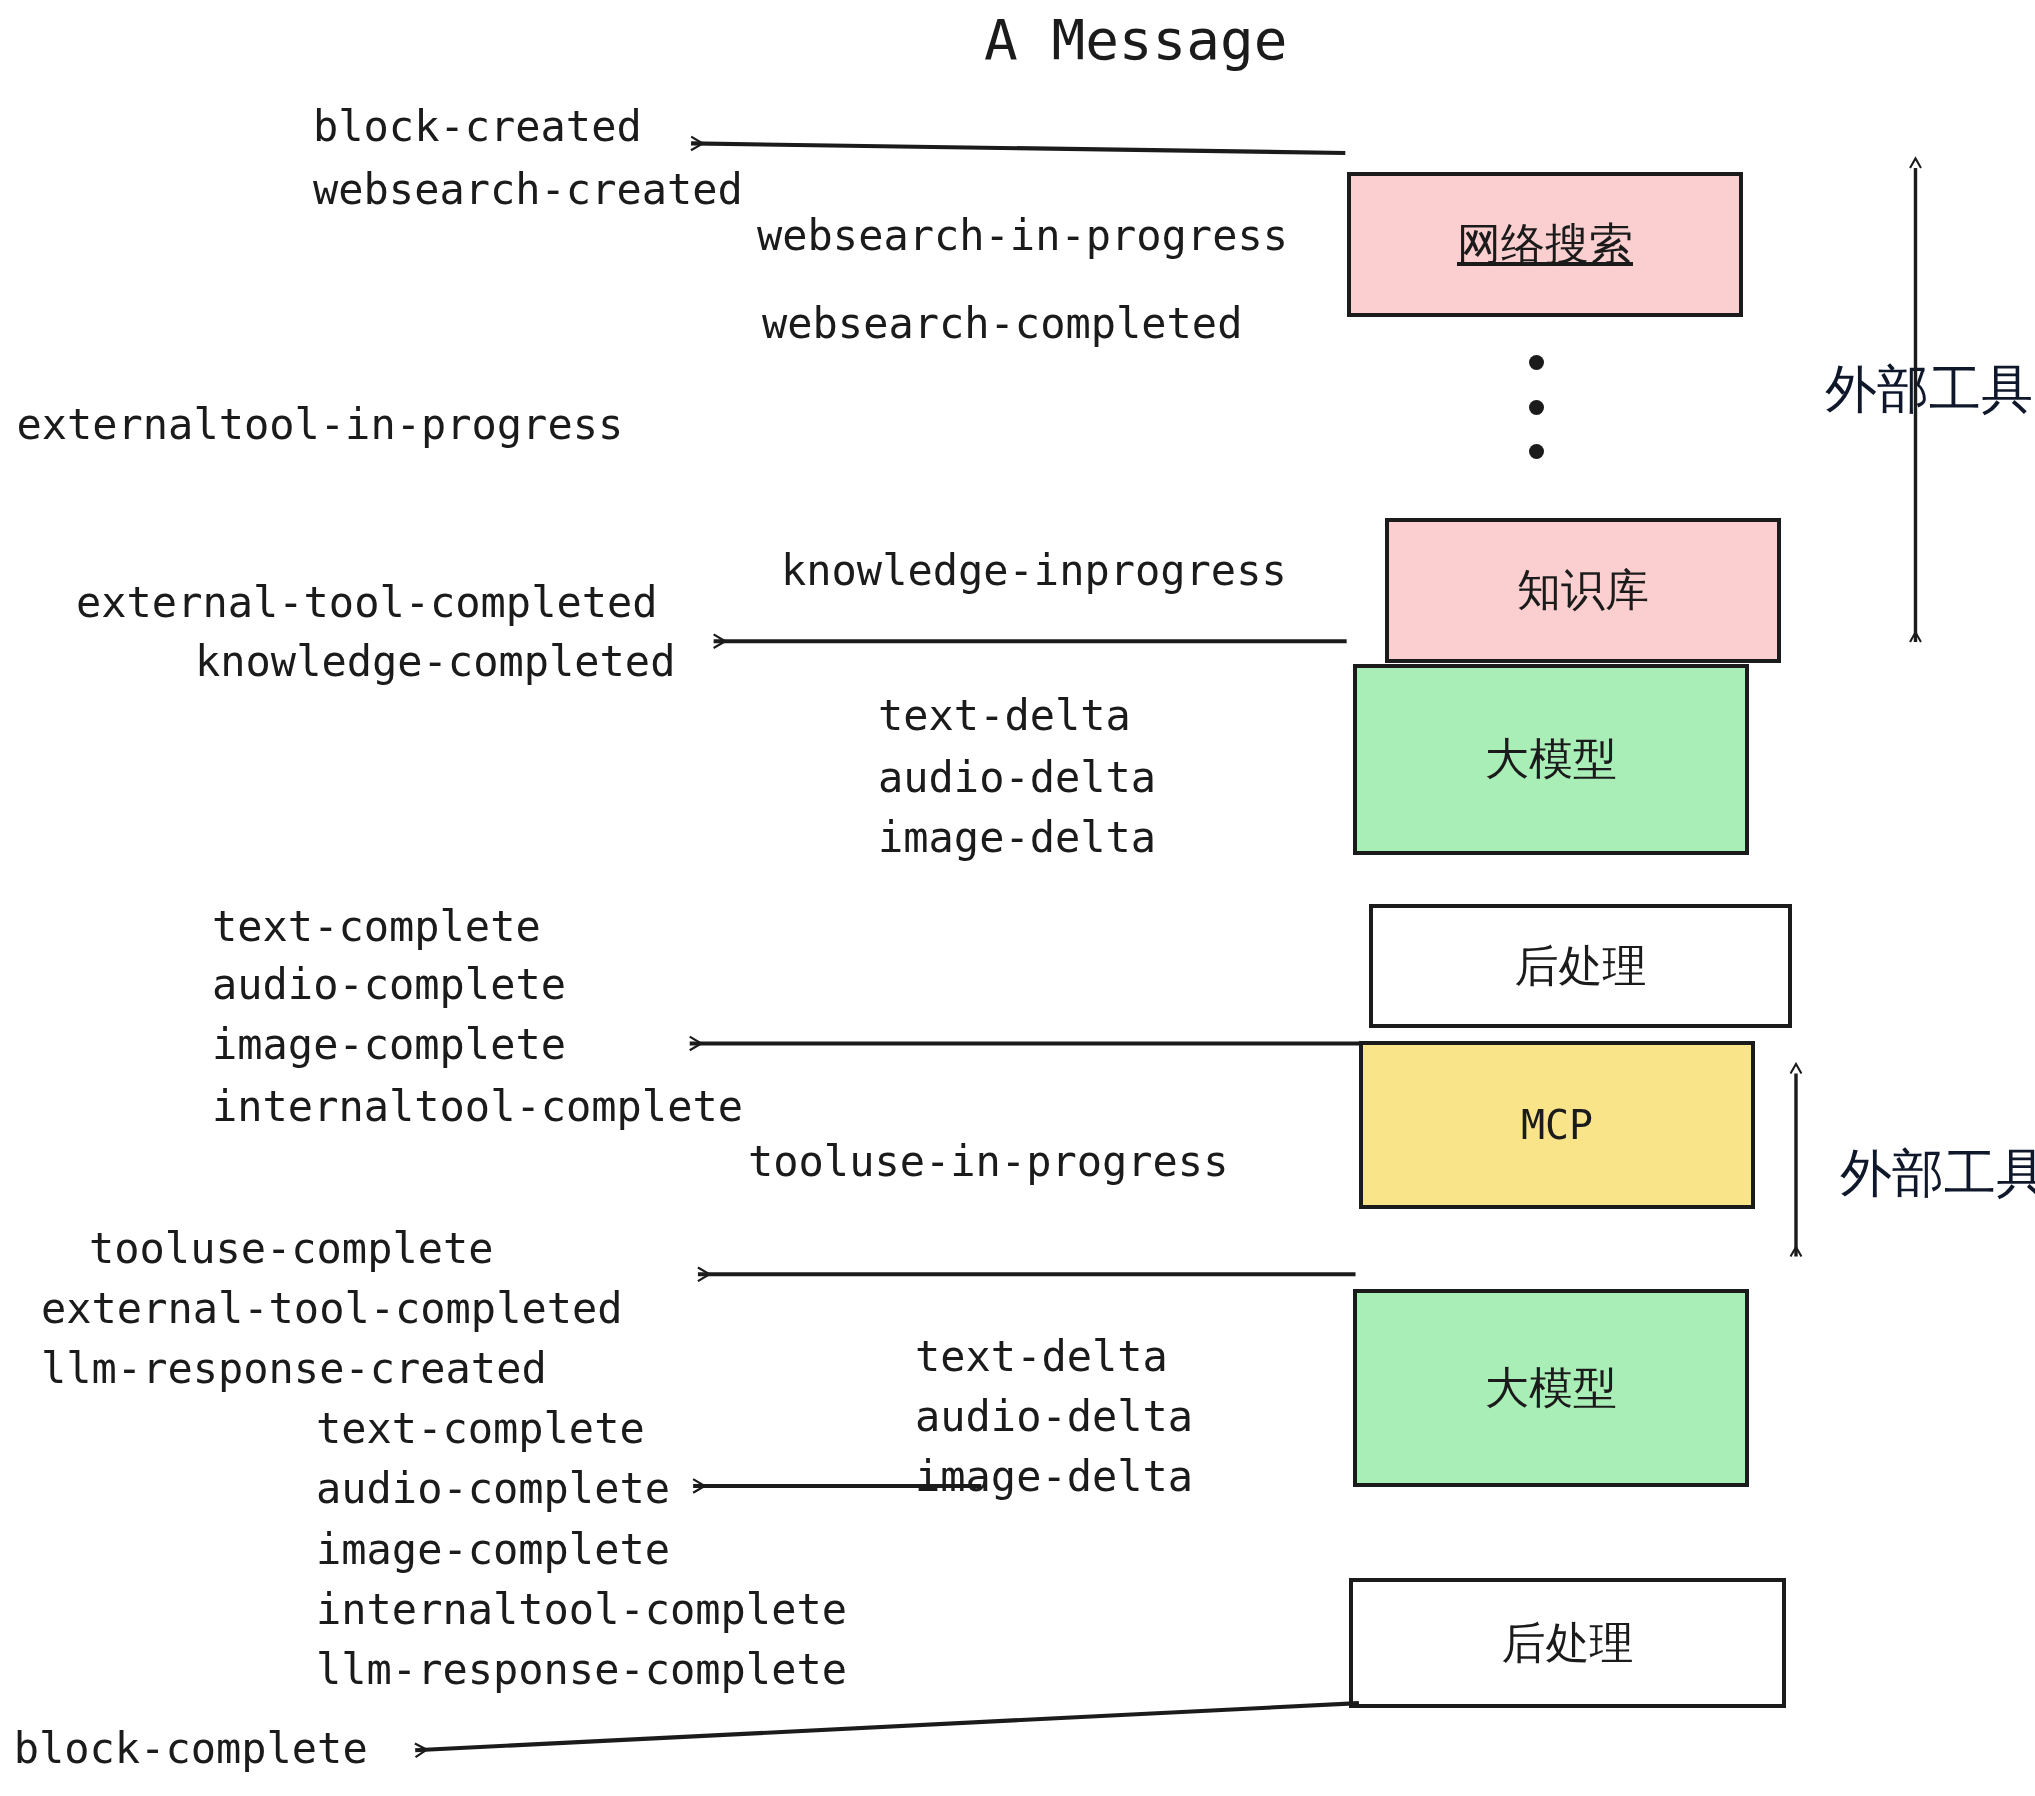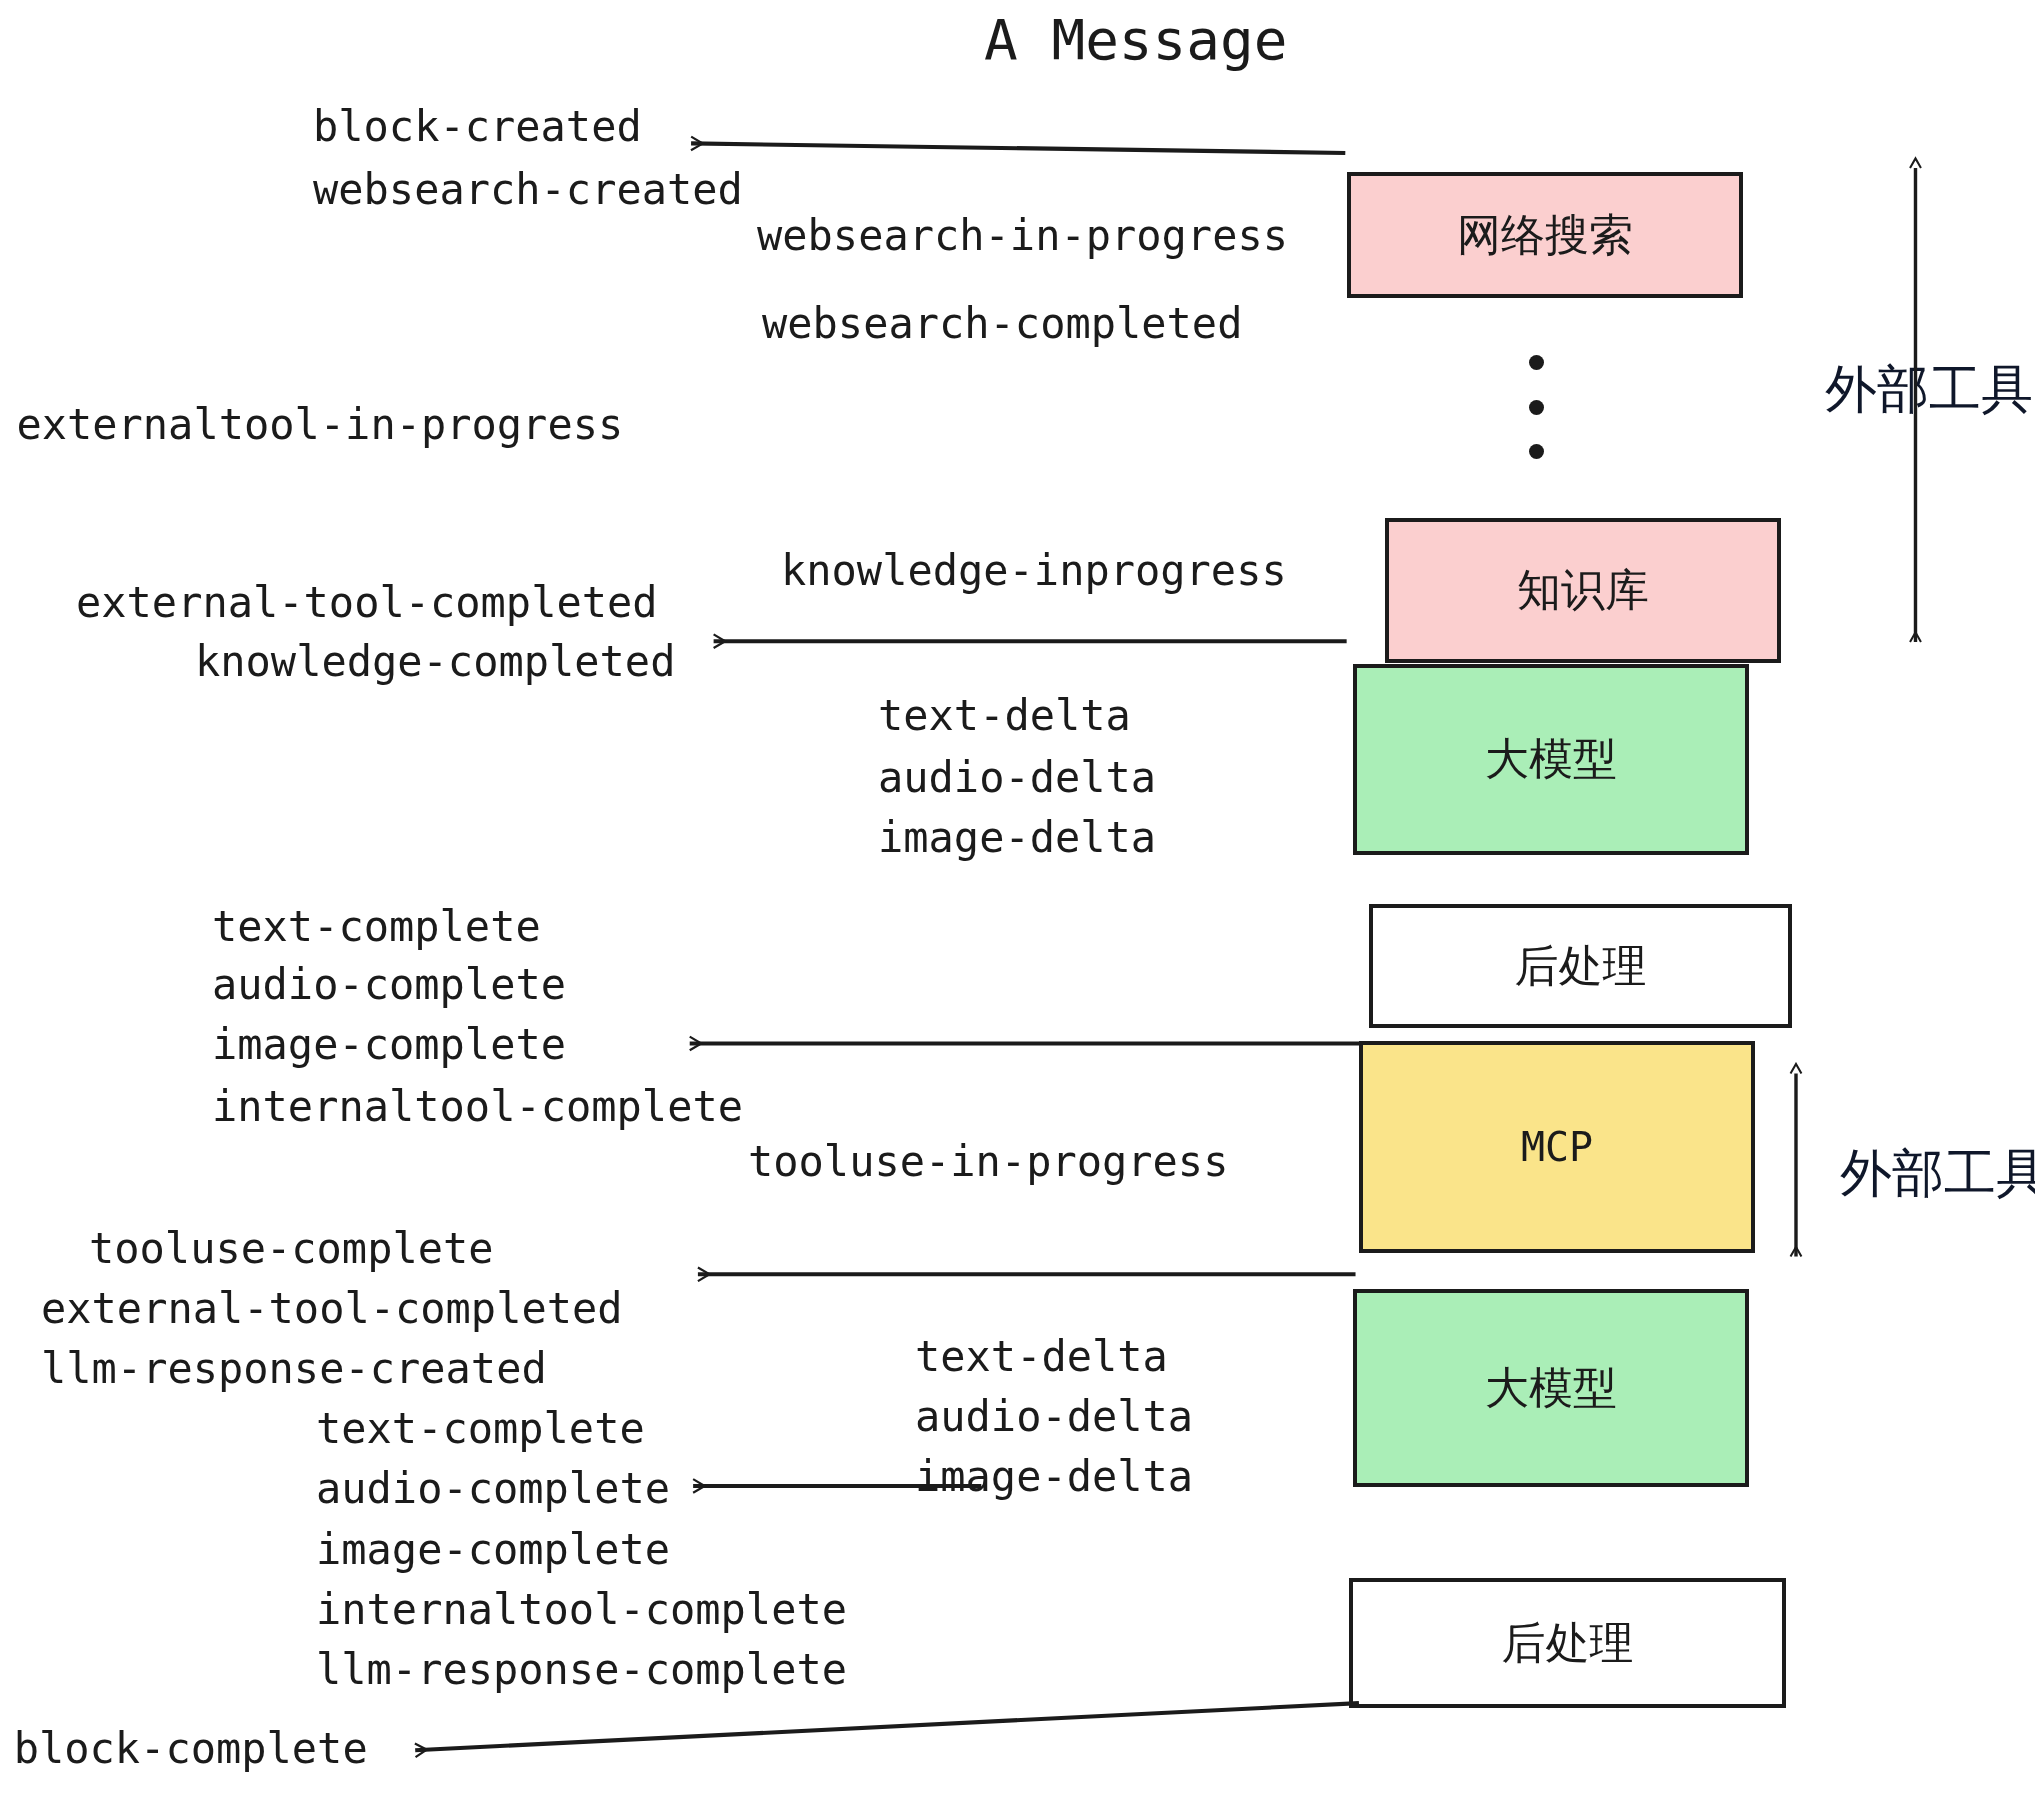--- a/index.html
+++ b/index.html
@@ -76,33 +76,33 @@
   }
 </style>
 </head>
 <body>
 
 <div id="canvas">
 
   <div class="title" style="left:984px; top:6.8px;">A Message</div>
 
   <div id="boxes-host">
-      <div class="box" style="left: 1347px; top: 172px; width: 396px; height: 126px; background: rgb(251, 207, 207);">
+      <div class="box" style="left: 1347px; top: 172px; width: 396px; height: 145px; background: rgb(251, 207, 207); text-decoration: underline;">
         <span>网络搜索</span>
       </div>
       <div class="box" style="left: 1349px; top: 518px; width: 396px; height: 145px; background: rgb(251, 207, 207); margin-left: 36px;">
         <span>知识库</span>
       </div>
       <div class="box" style="left: 1353px; top: 664px; width: 396px; height: 191px; background: rgb(170, 238, 183);">
         <span>大模型</span>
       </div>
       <div class="box" style="left: 1369px; top: 904px; width: 423px; height: 124px; background: rgb(255, 255, 255);">
         <span>后处理</span>
       </div>
-      <div class="box mono" style="left: 1359px; top: 1041px; width: 396px; height: 212px; background: rgb(250, 228, 138);">
+      <div class="box mono" style="left: 1359px; top: 1041px; width: 396px; height: 168px; background: rgb(250, 228, 138);">
         <span>MCP</span>
       </div>
       <div class="box" style="left: 1353px; top: 1289px; width: 396px; height: 198px; background: rgb(170, 238, 183);">
         <span>大模型</span>
       </div>
       <div class="box" style="left: 1349px; top: 1578px; width: 437px; height: 130px; background: rgb(255, 255, 255);">
         <span>后处理</span>
       </div>
     </div>
 

